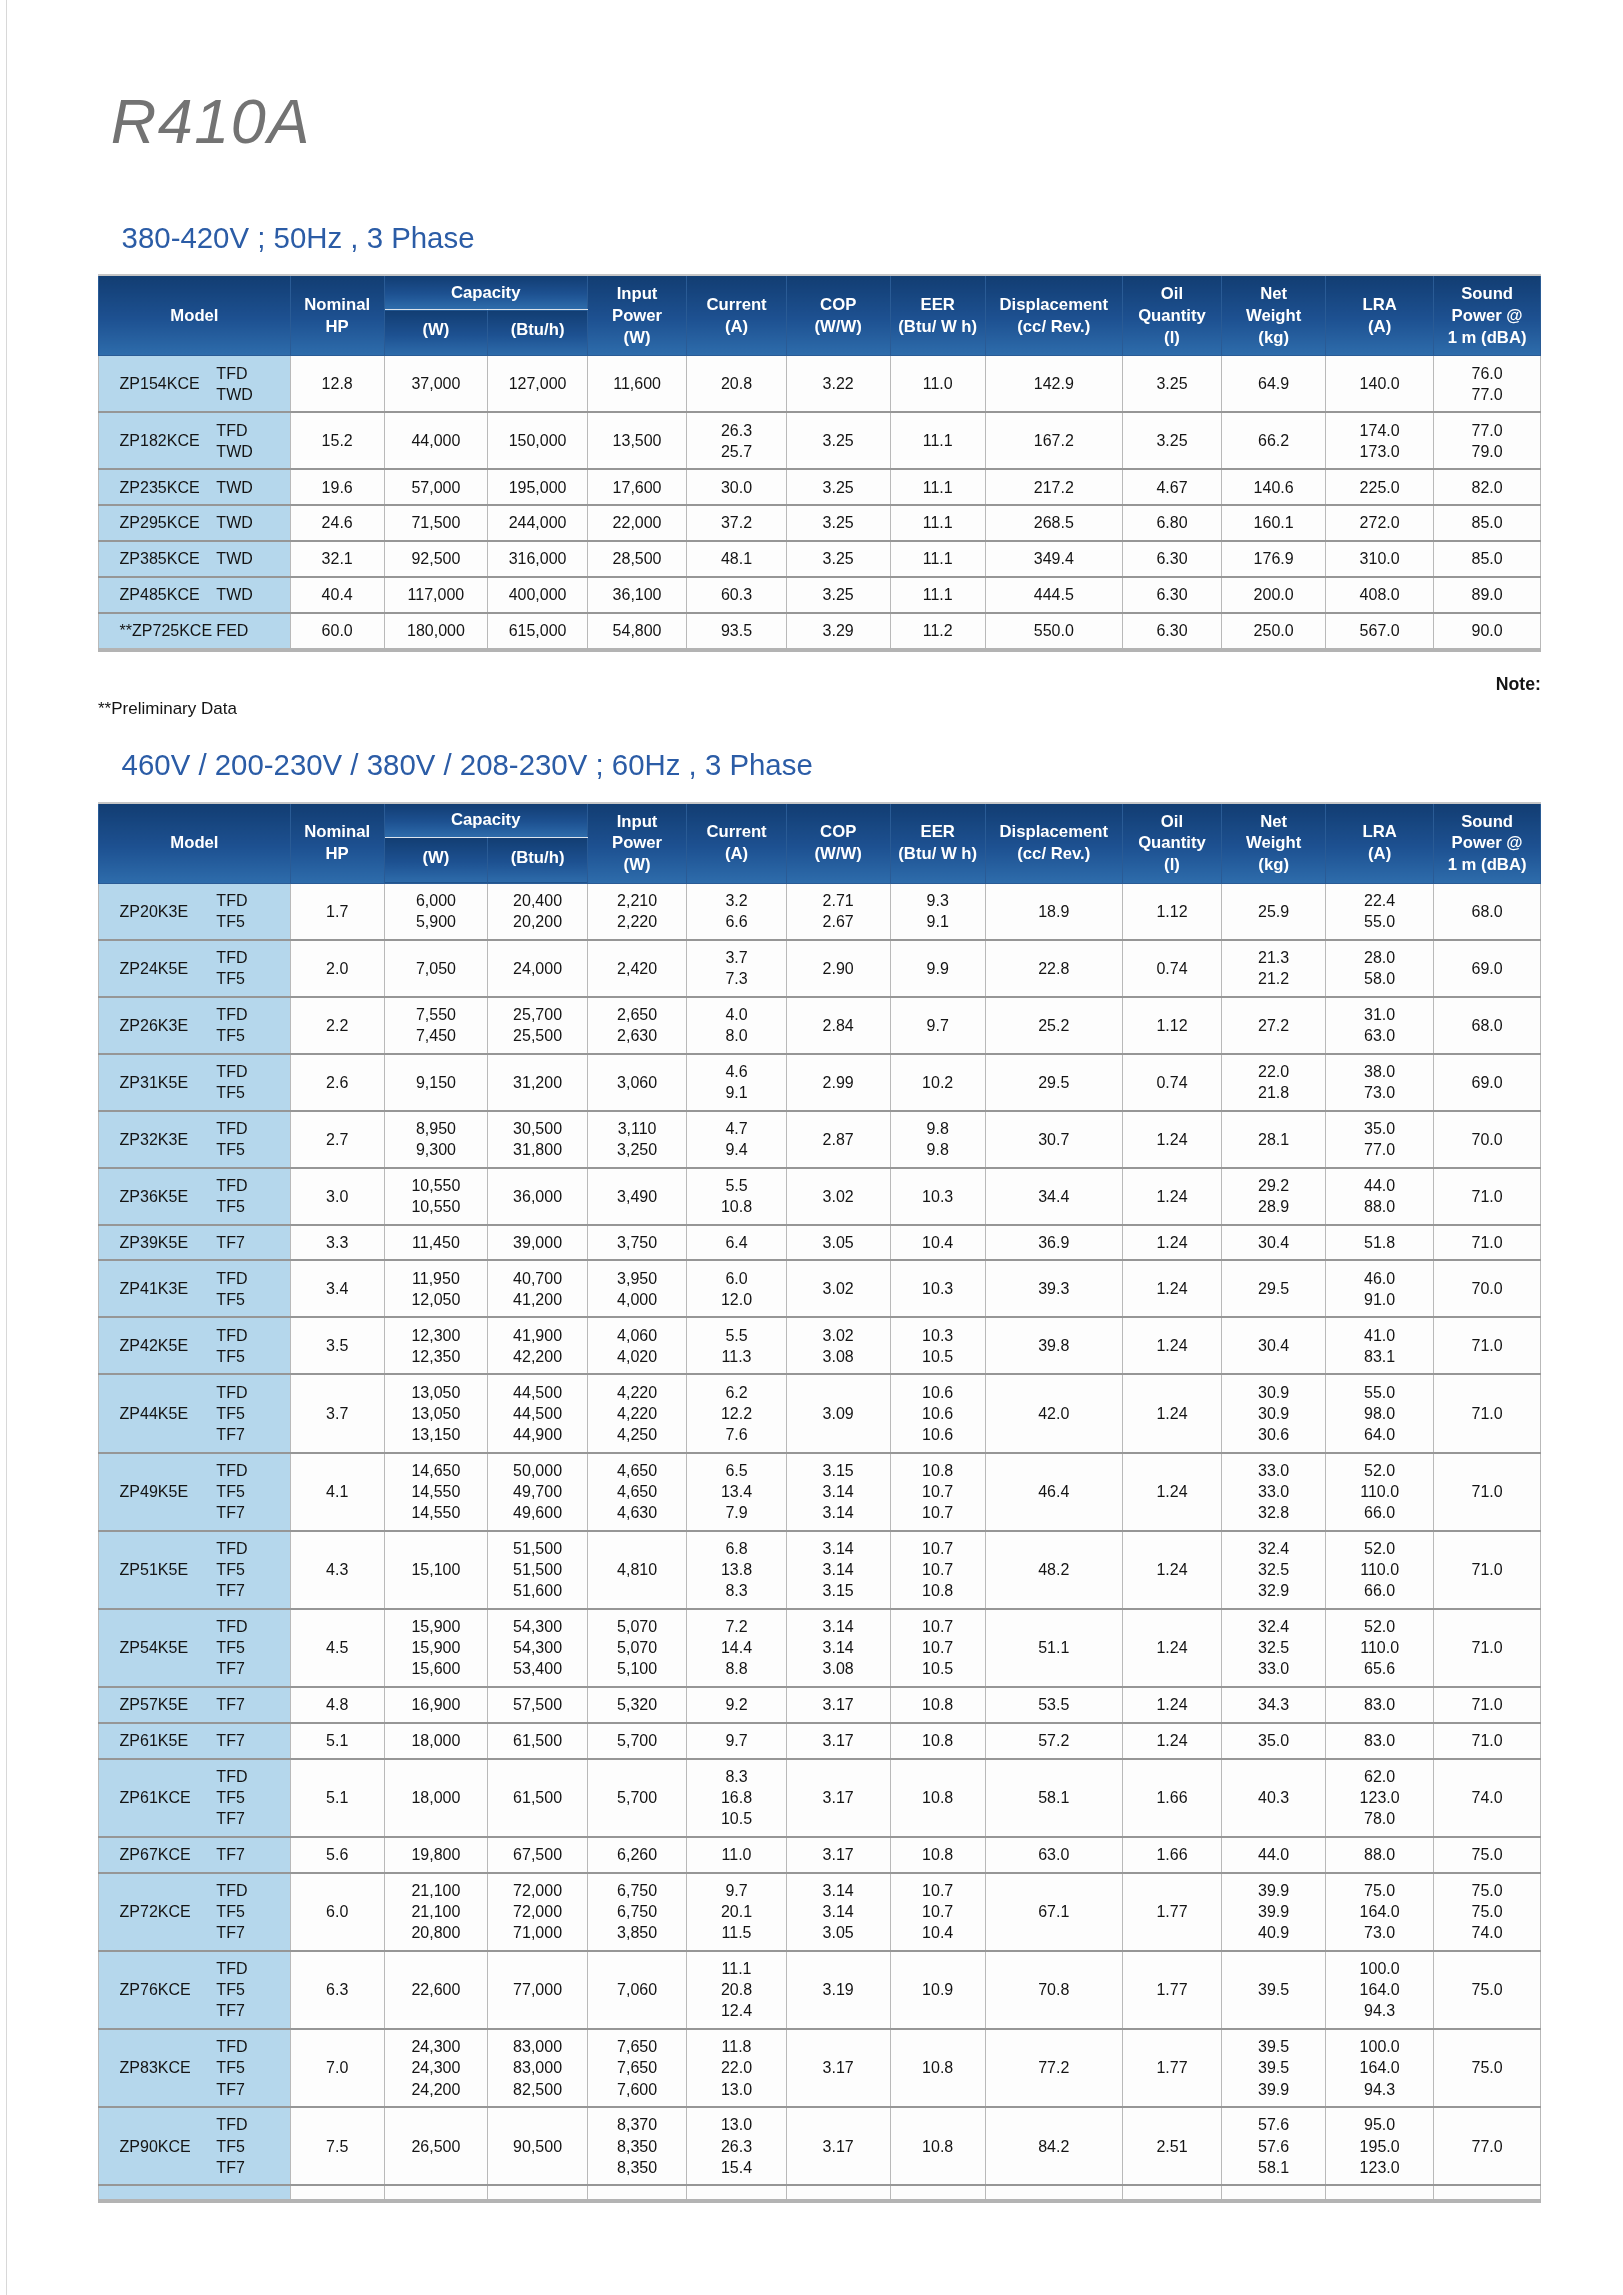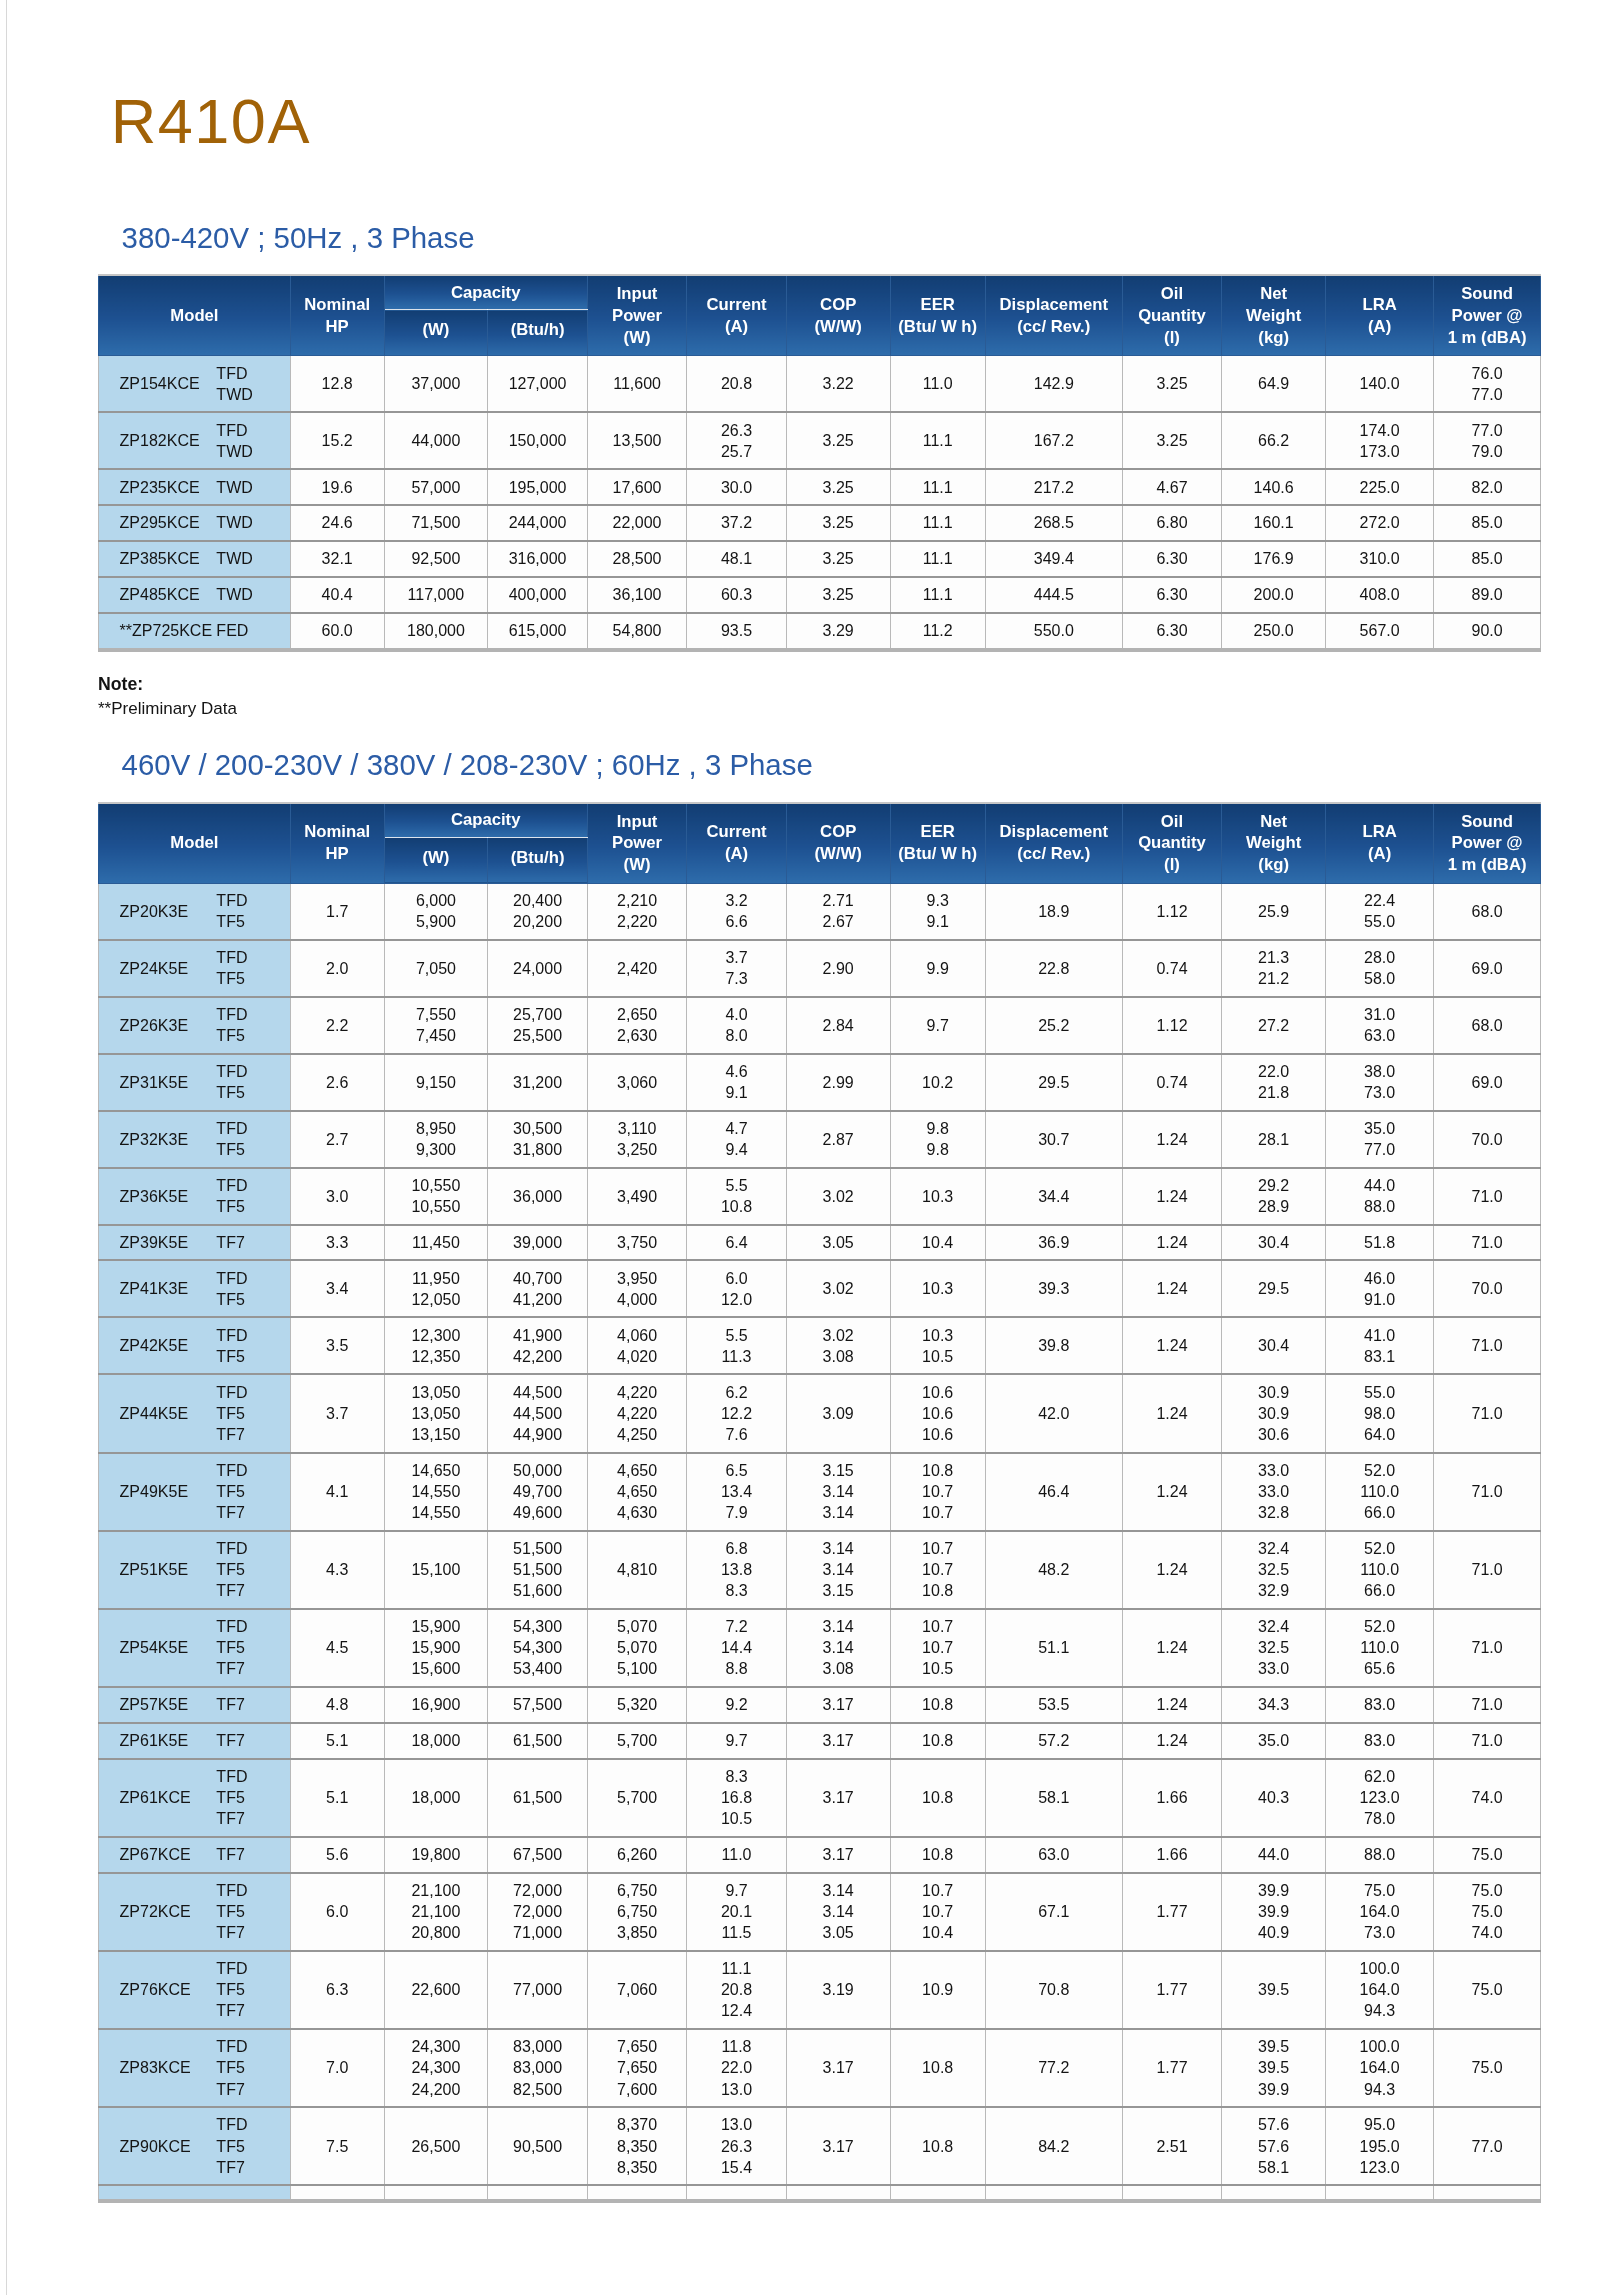--- a/index.html
+++ b/index.html
@@ -8,21 +8,21 @@
     font-family:"Liberation Sans","DejaVu Sans",sans-serif;color:#141414;
   }
   .page{position:relative;width:1623px;min-height:2295px;background:#ffffff;overflow:hidden;}
   .page::before{content:"";position:absolute;left:5.9px;top:0;bottom:0;width:1.5px;background:#d8d8d8;}
   .content{padding:96px 82px 0 98px;}
 
   
   .header-row{display:flex;align-items:flex-end;}
   .header-left{flex:1;border-bottom:2.9px solid #8f8f8f;padding-bottom:24.5px;}
   .title{font-size:40px;font-weight:bold;color:#1b3a6b;letter-spacing:0.5px;}
-  .r410a{font-size:63px;font-weight:400;color:#a16207;line-height:0.82;margin-left:12.8px;letter-spacing:1.5px;}
+  .r410a{font-size:63px;font-weight:400;color:#737373;line-height:0.82;margin-left:12.8px;letter-spacing:1.5px;font-style:italic;}
 
   
   .subtitle{margin:73px 0 19.6px 23.6px;font-size:29.4px;color:#2b5ca6;}
   .subtitle.t2{margin-top:29px;}
 
   
   table.spec{
     width:100%;border-collapse:collapse;table-layout:fixed;
     border:1px solid #a8a8a8;border-bottom:4.9px solid #b3b3b3;
   }
@@ -40,21 +40,21 @@
   }
   .spec tbody tr + tr td{border-top:2px solid #969696;}
   .spec td.model{background:#b5d7ec;padding:6.4px 3.9px;}
   .mflex{display:flex;align-items:center;}
   .mname{width:62%;text-align:left;padding-left:16.7px;font-size:16px;box-sizing:border-box;}
   .mvar{flex:1;text-align:left;font-size:16px;}
   .mvar div,.spec td div{line-height:1.32;}
 
   
   .note{margin-top:22.6px;font-size:17px;}
-  .note-label{font-weight:bold;font-size:17.7px;}
+  .note-label{font-weight:bold;font-size:17.7px;text-align:right;}
   .note-text{margin-top:3.9px;}
 </style>
 </head>
 <body>
 
 <div class="page">
   <div class="content">
 
     <div class="header-row">
       <div class="r410a">R410A</div>

